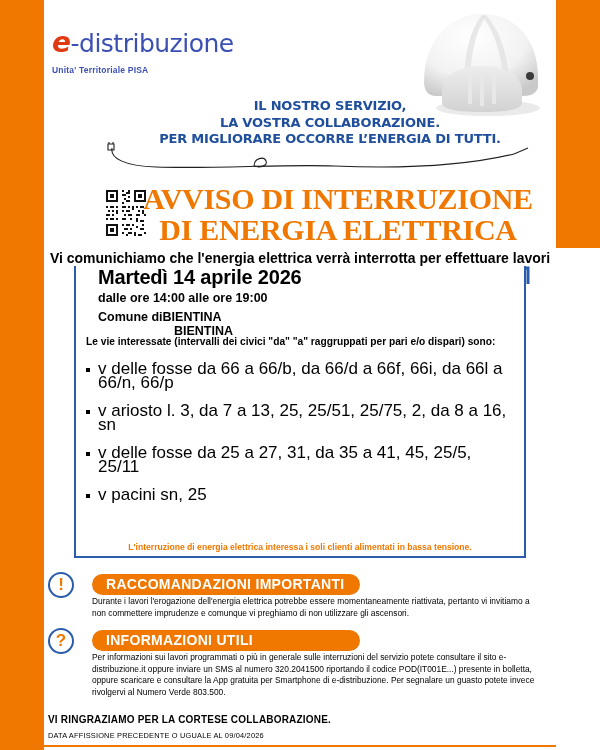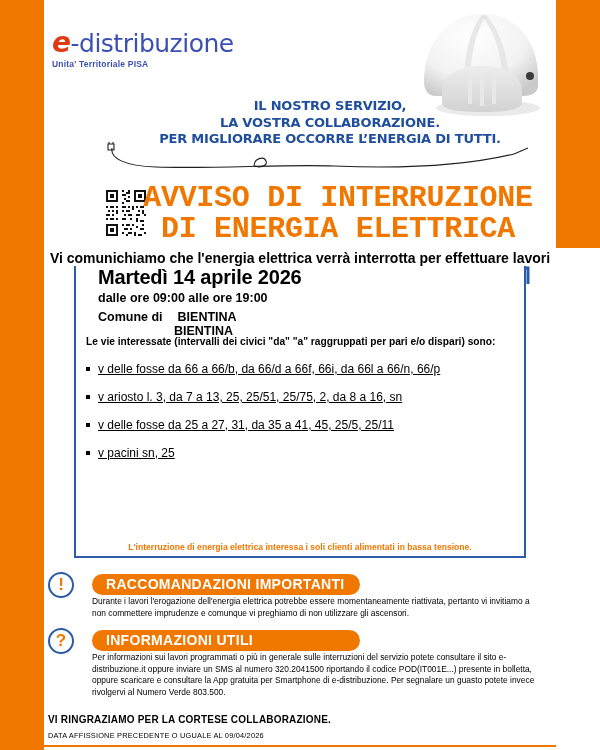--- a/index.html
+++ b/index.html
@@ -54,20 +54,21 @@
     color: #E03A12;
     font-weight: bold;
     font-style: italic;
     font-size: 28px;
   }
   .logo-rest {
     color: #3C50B4;
     font-weight: normal;
   }
   .logo-sub {
+    margin-top: 6px;
     font-size: 8.5px;
     color: #3C50B4;
     font-weight: bold;
     letter-spacing: 0.2px;
   }
   
   .helmet-wrap {
     position: absolute;
     left: 408px;
     top: 4px;
@@ -108,21 +109,21 @@
     position: absolute;
     left: 128px;
     top: 183px;
     width: 420px;
     text-align: center;
     color: #F07800;
     font-weight: bold;
     font-size: 30px;
     line-height: 31px;
     letter-spacing: -0.3px;
-    font-family: Liberation Mono, monospace;
+    font-family: Liberation Serif, serif;
   }
   .intro-line {
     position: absolute;
     left: 48px;
     top: 250px;
     width: 504px;
     text-align: center;
     font-size: 14px;
     font-weight: bold;
     color: #000;
@@ -164,21 +165,21 @@
     color: #000;
     margin-top: 2px;
   }
   .comune-row {
     font-size: 12.5px;
     font-weight: bold;
     color: #000;
     margin-top: 5px;
     white-space: nowrap;
   }
-  .comune-label { margin-right: 15px; }
+  .comune-label { margin-right: 0; }
   .comune-second {
     font-size: 12.5px;
     font-weight: bold;
     color: #000;
     margin-left: 76px;
   }
   .streets-heading {
     position: absolute;
     left: 86px;
     top: 336px;
@@ -186,27 +187,26 @@
     font-weight: bold;
     color: #000;
   }
   .streets-list {
     position: absolute;
     left: 86px;
     top: 362px;
     width: 430px;
   }
   .street-item {
-    font-size: 12px;
+    font-size: 17px;
     color: #000;
     line-height: 14px;
     margin-bottom: 14px;
     display: flex;
     align-items: baseline;
-    text-decoration: underline;
   }
   .sq-bullet {
     display: inline-block;
     width: 4px;
     height: 4px;
     background: #000;
     margin-right: 8px;
     flex: 0 0 auto;
     position: relative;
     top: -2px;
@@ -433,21 +433,21 @@
     <svg width="456" height="26" viewBox="0 0 456 26">
       <path d="M1 12 L42 12" stroke="#2A5CAA" stroke-width="4" fill="none"></path>
       <path d="M300 22 L348 10 L454 10 L454 26" stroke="#2A5CAA" stroke-width="3" fill="none"></path>
     </svg>
   </div>
 
   <div class="main-box"></div>
 
   <div class="date-block">
     <div class="date-main">Martedì 14 aprile 2026</div>
-    <div class="date-hours">dalle ore 09:00 alle ore 19:00</div>
+    <div class="date-hours">dalle ore 14:00 alle ore 19:00</div>
     <div class="comune-row">
       <span class="comune-label">Comune di</span><span>BIENTINA</span>
     </div>
     <div class="comune-second">BIENTINA</div>
   </div>
 
   <div class="streets-heading">Le vie interessate (intervalli dei civici "da" "a" raggruppati per pari e/o dispari) sono:</div>
 
   <div class="streets-list">
     <div class="street-item">

